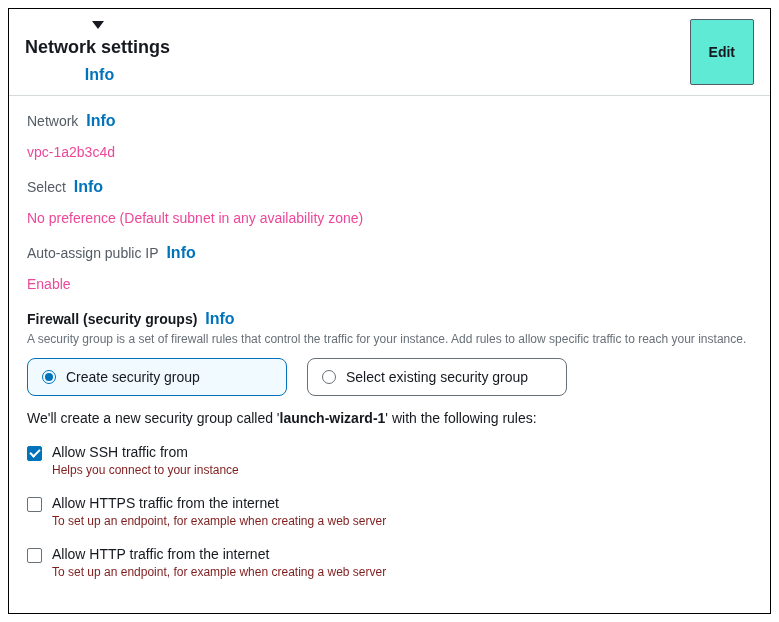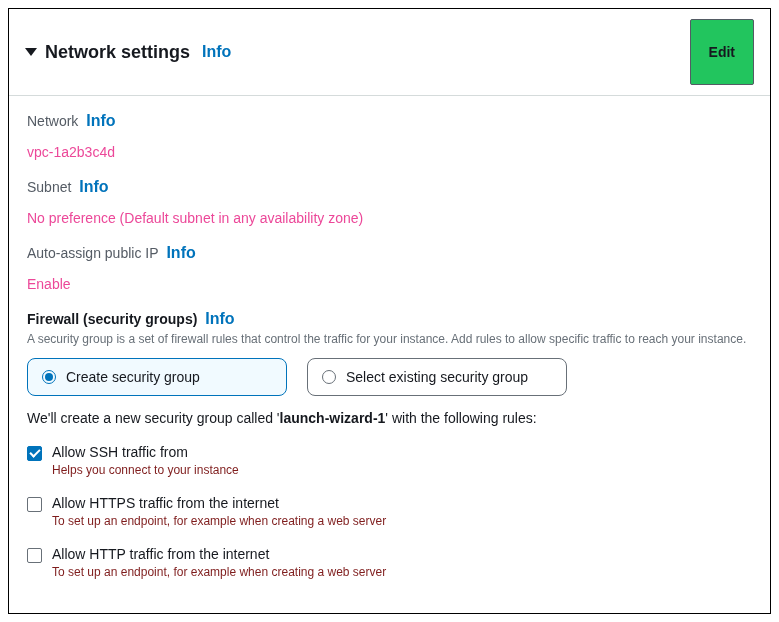--- a/index.html
+++ b/index.html
@@ -19,41 +19,42 @@
       display: flex;
       align-items: center;
       justify-content: space-between;
       padding: 10px 16px;
       border-bottom: 1px solid #d5dbdb;
     }
     .panel-header-left {
       display: flex;
       align-items: center;
       gap: 8px;
+      flex-direction: column;
     }
     .caret-down {
       width: 0; height: 0;
       border-left: 6px solid transparent;
       border-right: 6px solid transparent;
       border-top: 8px solid #16191f;
     }
     .panel-title {
       font-size: 18px;
       font-weight: 700;
     }
     .info-link {
       color: #0073bb;
       font-size: 16px;
       font-weight: 700;
       cursor: pointer;
       margin-left: 4px;
     }
     .edit-btn {
       border: 1px solid #545b64;
-      background: #22c55e;
+      background: #5eead4;
       color: #16191f;
       padding: 24px 18px;
       font-size: 14px;
       font-weight: 700;
       cursor: pointer;
       border-radius: 2px;
     }
     .panel-body {
       padding: 16px 18px;
     }
@@ -211,21 +212,21 @@
 
   <div class="panel-body">
 
     <div class="field">
       <span class="field-label">Network</span>
       <span class="info-link">Info</span>
       <div class="field-value">vpc-1a2b3c4d</div>
     </div>
 
     <div class="field">
-      <span class="field-label">Subnet</span>
+      <span class="field-label">Select</span>
       <span class="info-link">Info</span>
       <div class="field-value">No preference (Default subnet in any availability zone)</div>
     </div>
 
     <div class="field">
       <span class="field-label">Auto-assign public IP</span>
       <span class="info-link">Info</span>
       <div class="field-value">Enable</div>
     </div>
 

